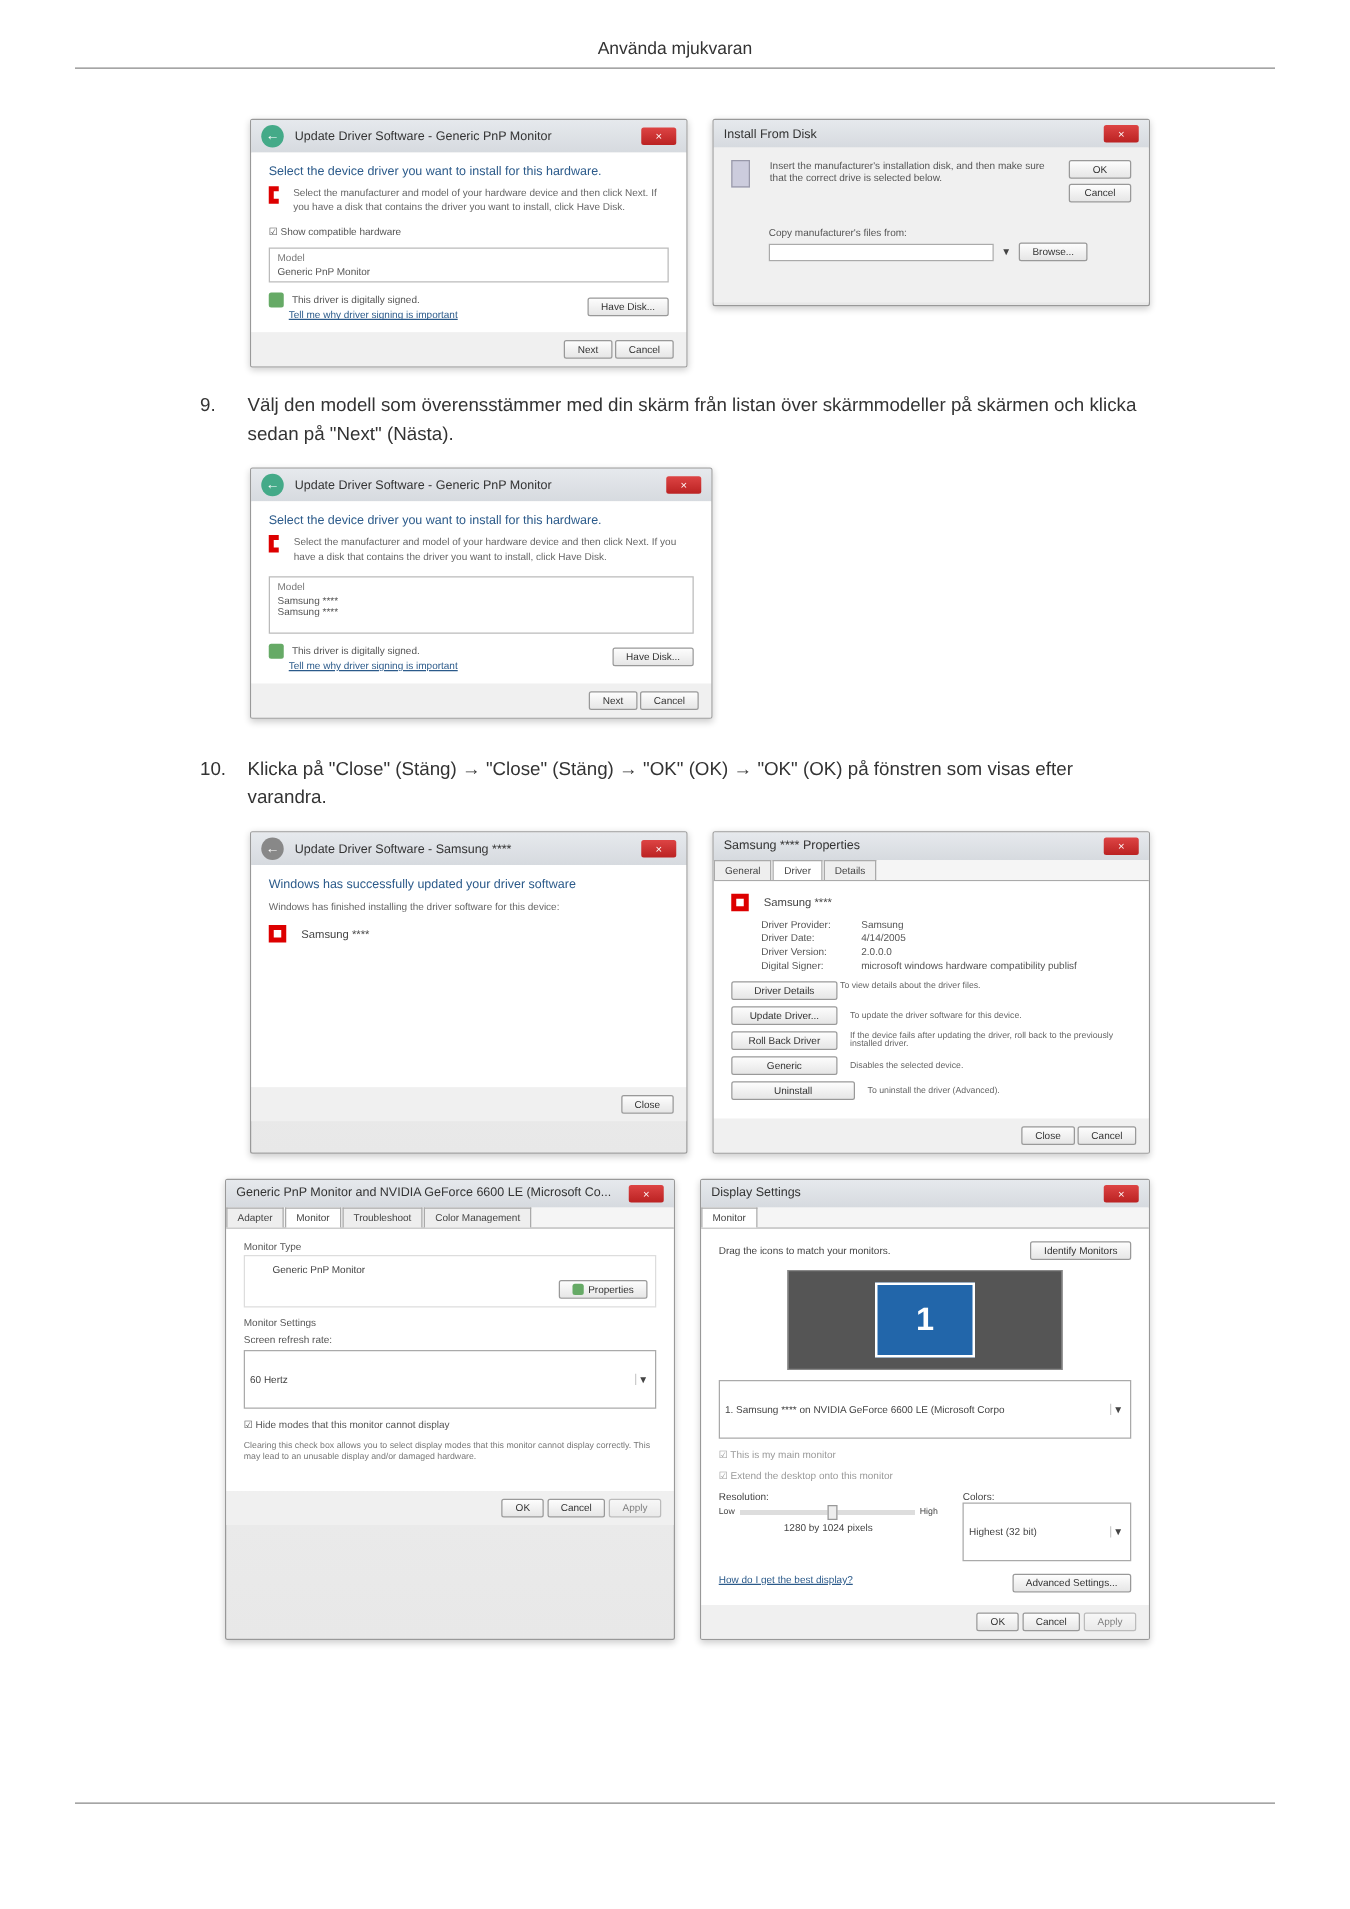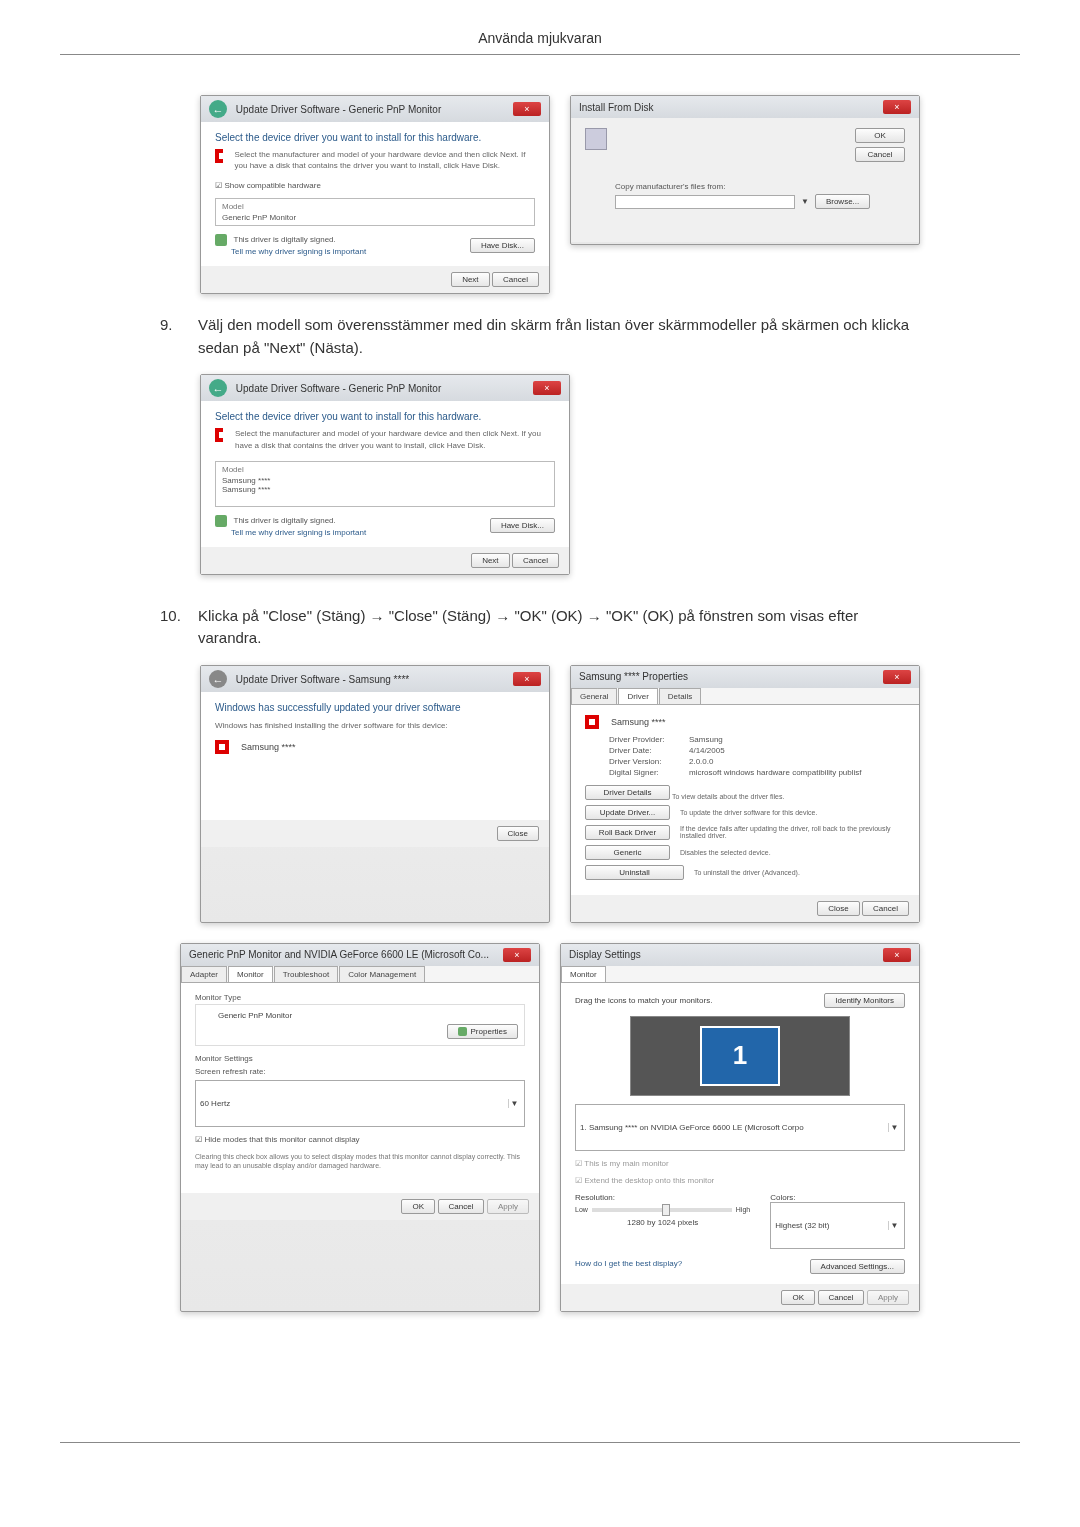--- a/index.html
+++ b/index.html
@@ -119,21 +119,21 @@
       font-size: 8px;
       border-radius: 2px;
       color:#333;
       cursor: pointer;
     }
     .btn-row {
       text-align: right;
       padding: 6px 10px;
       background: #f0f0f0;
     }
-    .link-blue { color: #2b5a8a; font-size:8px; }
+    .link-blue { color: #2b5a8a; text-decoration: underline; font-size:8px; }
     .floppy-icon {
       display:inline-block;
       width:22px; height:22px;
       background: #ccd;
       border:1px solid #99a;
       margin-right:10px;
       vertical-align: top;
     }
     .input-field {
       display:inline-block;
@@ -277,20 +277,21 @@
 
     <div class="dialog" style="width:370px;height:150px">
       <div class="dialog-title">
         <span>Install From Disk</span>
         <span class="close-x">×</span>
       </div>
       <div class="dialog-body gray" style="height:124px">
         <div style="display:flex;justify-content:space-between">
           <div style="display:flex;gap:6px;flex:1">
             <span class="floppy-icon"></span>
+            <span style="font-size:8px;color:#555;line-height:1.3">Insert the manufacturer's installation disk, and then make sure that the correct drive is selected below.</span>
           </div>
           <div style="display:flex;flex-direction:column;gap:4px;margin-left:8px">
             <span class="btn" style="width:50px;text-align:center">OK</span>
             <span class="btn" style="width:50px;text-align:center">Cancel</span>
           </div>
         </div>
         <div style="margin-top:20px;margin-left:30px">
           <div style="font-size:8px;color:#555;margin-bottom:3px">Copy manufacturer's files from:</div>
           <div style="display:flex;gap:6px;align-items:center">
             <span class="input-field"></span>
@@ -350,21 +351,21 @@
     </div>
 
     <div class="figure-row">
 
       <div class="dialog" style="width:355px">
         <div class="dialog-title">
           <span><span class="back-arrow" style="background:#888">←</span>
           <span>Update Driver Software - Samsung ****</span></span>
           <span class="close-x">×</span>
         </div>
-        <div class="dialog-body" style="height:128px">
+        <div class="dialog-body" style="height:178px">
           <div class="section-title">Windows has successfully updated your driver software</div>
           <div style="font-size:8px;color:#666;margin:8px 0">Windows has finished installing the driver software for this device:</div>
           <div style="display:flex;gap:6px;align-items:center;margin:10px 0">
             <span class="icon-sq"></span>
             <span style="font-size:9px">Samsung ****</span>
           </div>
         </div>
         <div class="btn-row">
           <span class="btn">Close</span>
         </div>
@@ -395,21 +396,21 @@
             </div>
           <div class="kv-row">
               <span class="k">Driver Version:</span>
               <span>2.0.0.0</span>
             </div>
           <div class="kv-row">
               <span class="k">Digital Signer:</span>
               <span>microsoft windows hardware compatibility publisf</span>
             </div>
           <div style="margin-top:8px">
-            <div style="display:flex;gap:2px;align-items:flex-end;margin:5px 0">
+            <div style="display:flex;gap:2px;align-items:flex-start;margin:5px 0">
               <span class="btn" style="width:85px;text-align:center">Driver Details</span>
               <span style="font-size:7px;color:#666;flex:1">To view details about the driver files.</span>
             </div>
             <div style="display:flex;gap:10px;align-items:center;margin:5px 0">
               <span class="btn" style="width:85px;text-align:center">Update Driver...</span>
               <span style="font-size:7px;color:#666;flex:1">To update the driver software for this device.</span>
             </div>
             <div style="display:flex;gap:10px;align-items:center;margin:5px 0">
               <span class="btn" style="width:85px;text-align:center">Roll Back Driver</span>
               <span style="font-size:7px;color:#666;flex:1">If the device fails after updating the driver, roll back to the previously installed driver.</span>

